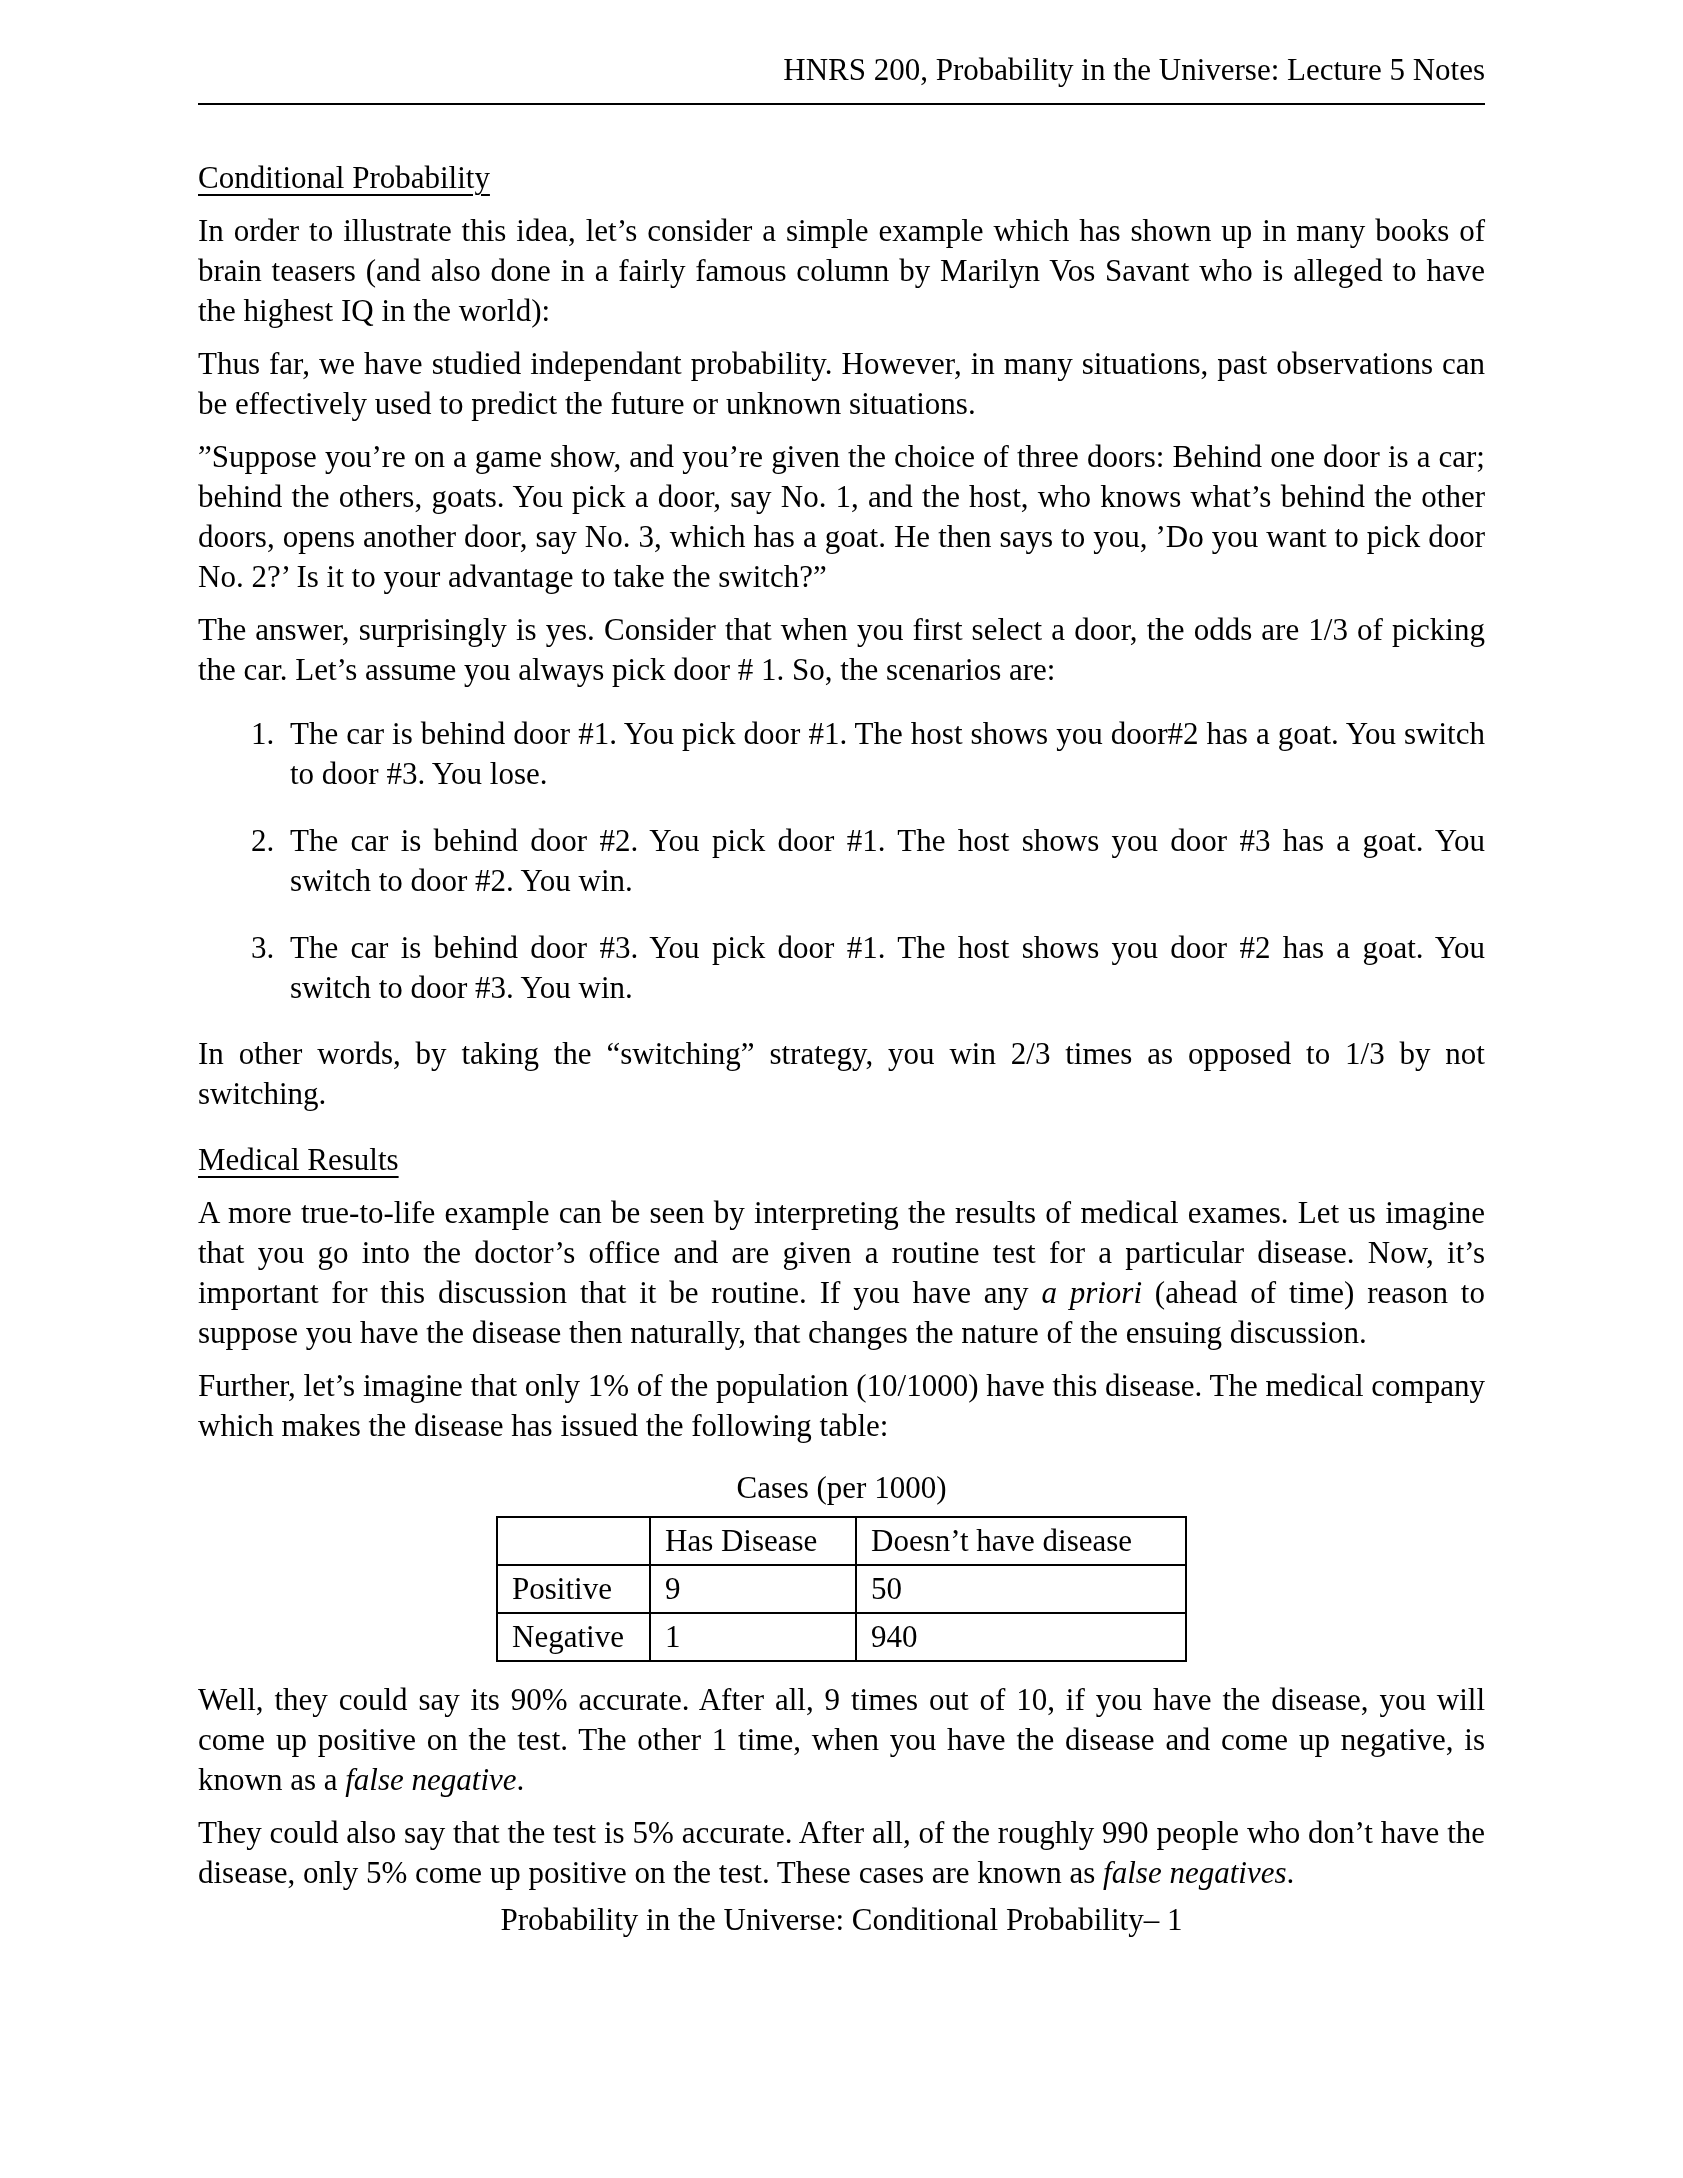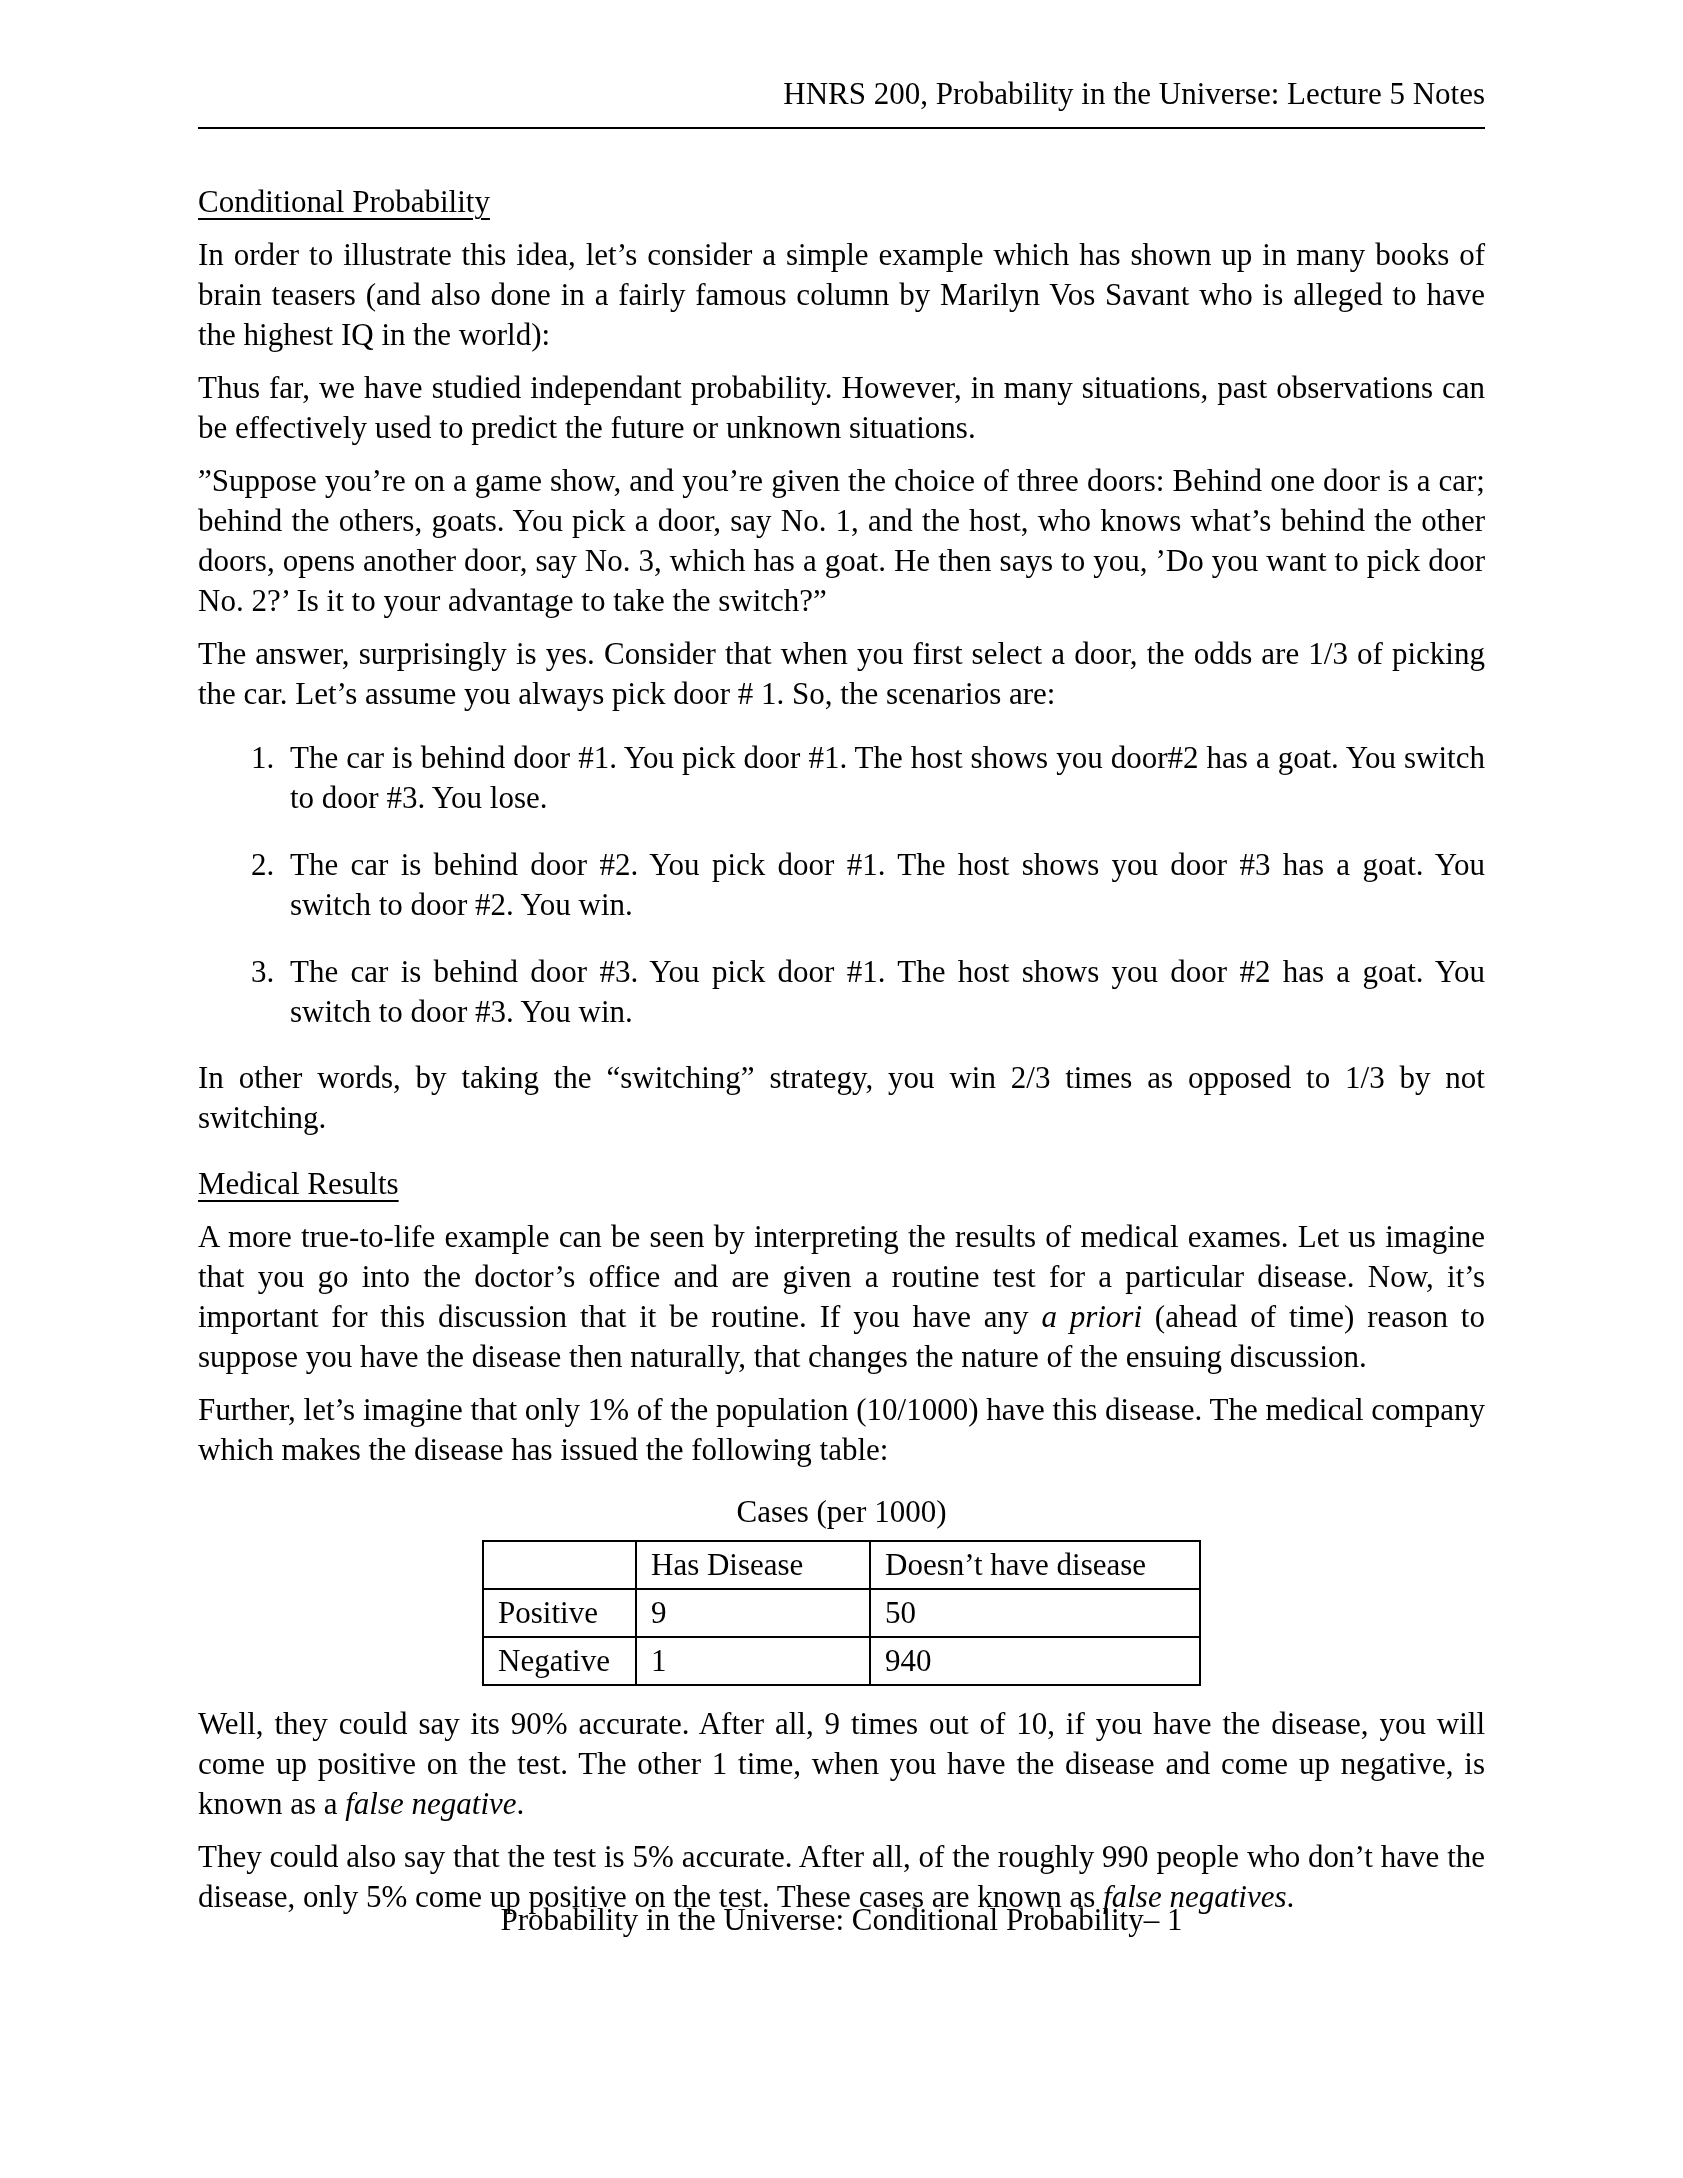--- a/index.html
+++ b/index.html
@@ -20,21 +20,20 @@
     position: absolute;
     left: 198px;
     width: 1287px;
     top: 0;
   }
   .page-header {
     padding-top: 50px;
     padding-bottom: 13px;
     border-bottom: 2px solid #000;
     text-align: right;
-    margin-top: 24px;
   }
   main { margin-top: 53px; }
   .section-heading {
     font-size: 31px;
     font-weight: normal;
     text-decoration: underline;
     text-decoration-thickness: 2px;
     text-underline-offset: 6px;
     margin: 26px 0 12px 0;
   }
@@ -64,21 +63,21 @@
   }
   table.cases-table td, table.cases-table th {
     border: 2px solid #000;
     font-weight: normal;
     text-align: left;
     padding: 3px 14px;
     height: 46px;
     vertical-align: middle;
   }
   .col-rowlabel { width: 153px; }
-  .col-has     { width: 234px; }
+  .col-has     { width: 206px; }
   .col-doesnt  { width: 330px; }
   .page-footer {
     position: absolute;
     left: 0;
     width: 1683px;
     top: 1900px;
     text-align: center;
   }
 </style>
 </head>

